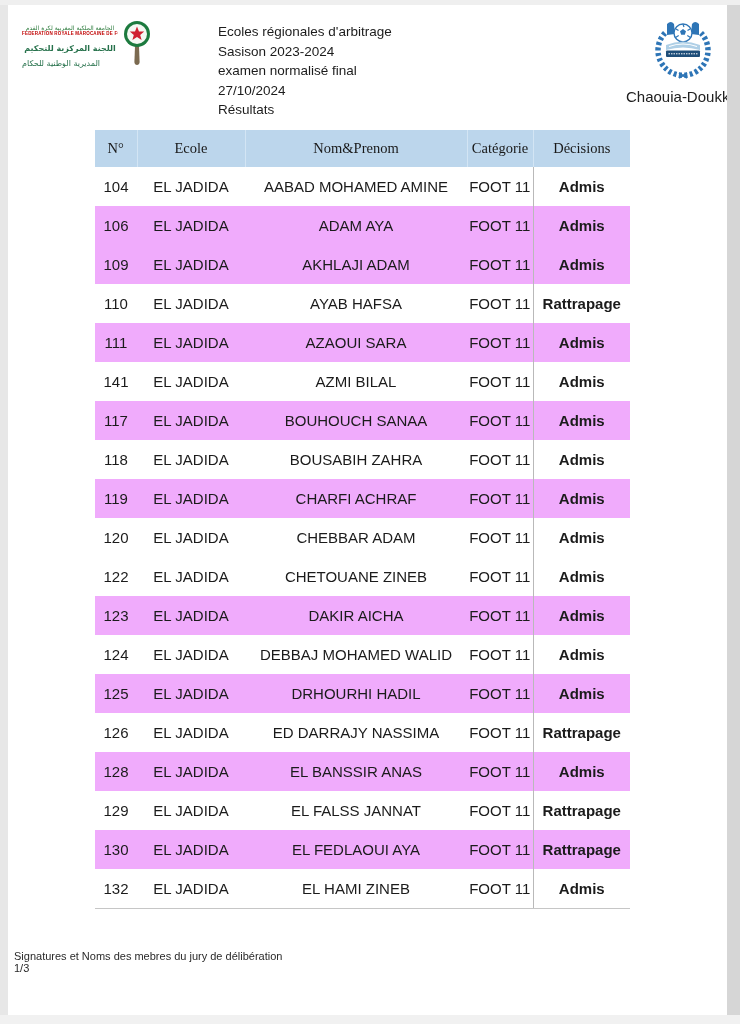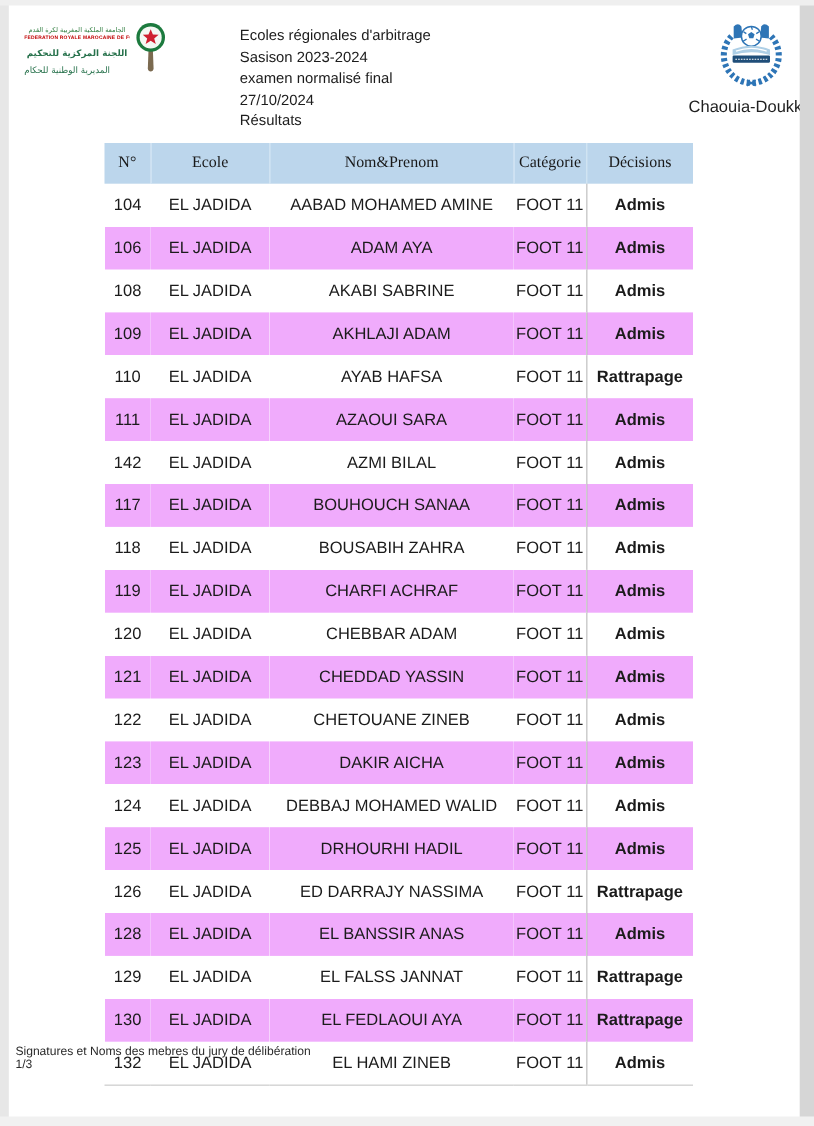--- a/index.html
+++ b/index.html
@@ -137,27 +137,20 @@
           <td>FOOT 11</td>
           <td>Admis</td>
         </tr>
         <tr class="stripe">
           <td>106</td>
           <td>EL JADIDA</td>
           <td>ADAM AYA</td>
           <td>FOOT 11</td>
           <td>Admis</td>
         </tr>
-        <tr>
-          <td>108</td>
-          <td>EL JADIDA</td>
-          <td>AKABI SABRINE</td>
-          <td>FOOT 11</td>
-          <td>Admis</td>
-        </tr>
         <tr class="stripe">
           <td>109</td>
           <td>EL JADIDA</td>
           <td>AKHLAJI ADAM</td>
           <td>FOOT 11</td>
           <td>Admis</td>
         </tr>
         <tr>
           <td>110</td>
           <td>EL JADIDA</td>
@@ -166,21 +159,21 @@
           <td>Rattrapage</td>
         </tr>
         <tr class="stripe">
           <td>111</td>
           <td>EL JADIDA</td>
           <td>AZAOUI SARA</td>
           <td>FOOT 11</td>
           <td>Admis</td>
         </tr>
         <tr>
-          <td>142</td>
+          <td>141</td>
           <td>EL JADIDA</td>
           <td>AZMI BILAL</td>
           <td>FOOT 11</td>
           <td>Admis</td>
         </tr>
         <tr class="stripe">
           <td>117</td>
           <td>EL JADIDA</td>
           <td>BOUHOUCH SANAA</td>
           <td>FOOT 11</td>
@@ -197,27 +190,20 @@
           <td>119</td>
           <td>EL JADIDA</td>
           <td>CHARFI ACHRAF</td>
           <td>FOOT 11</td>
           <td>Admis</td>
         </tr>
         <tr>
           <td>120</td>
           <td>EL JADIDA</td>
           <td>CHEBBAR ADAM</td>
-          <td>FOOT 11</td>
-          <td>Admis</td>
-        </tr>
-        <tr class="stripe">
-          <td>121</td>
-          <td>EL JADIDA</td>
-          <td>CHEDDAD YASSIN</td>
           <td>FOOT 11</td>
           <td>Admis</td>
         </tr>
         <tr>
           <td>122</td>
           <td>EL JADIDA</td>
           <td>CHETOUANE ZINEB</td>
           <td>FOOT 11</td>
           <td>Admis</td>
         </tr>

